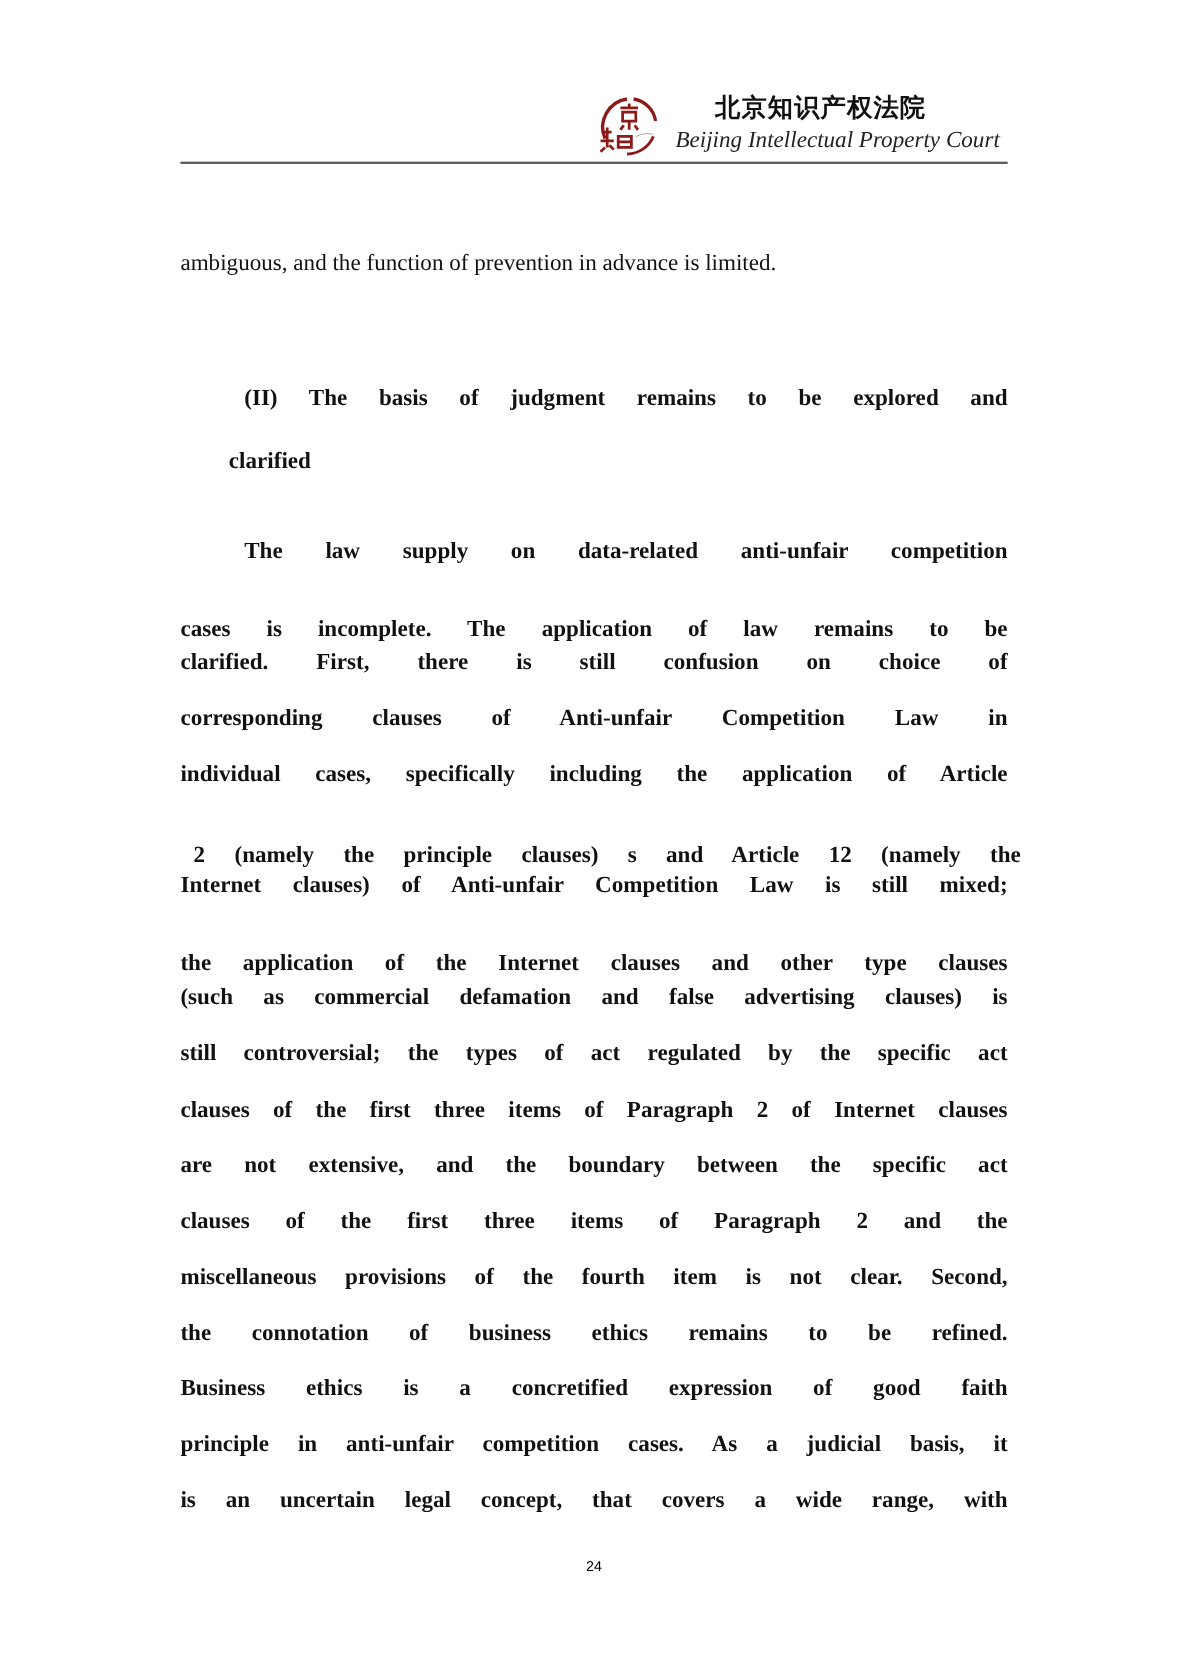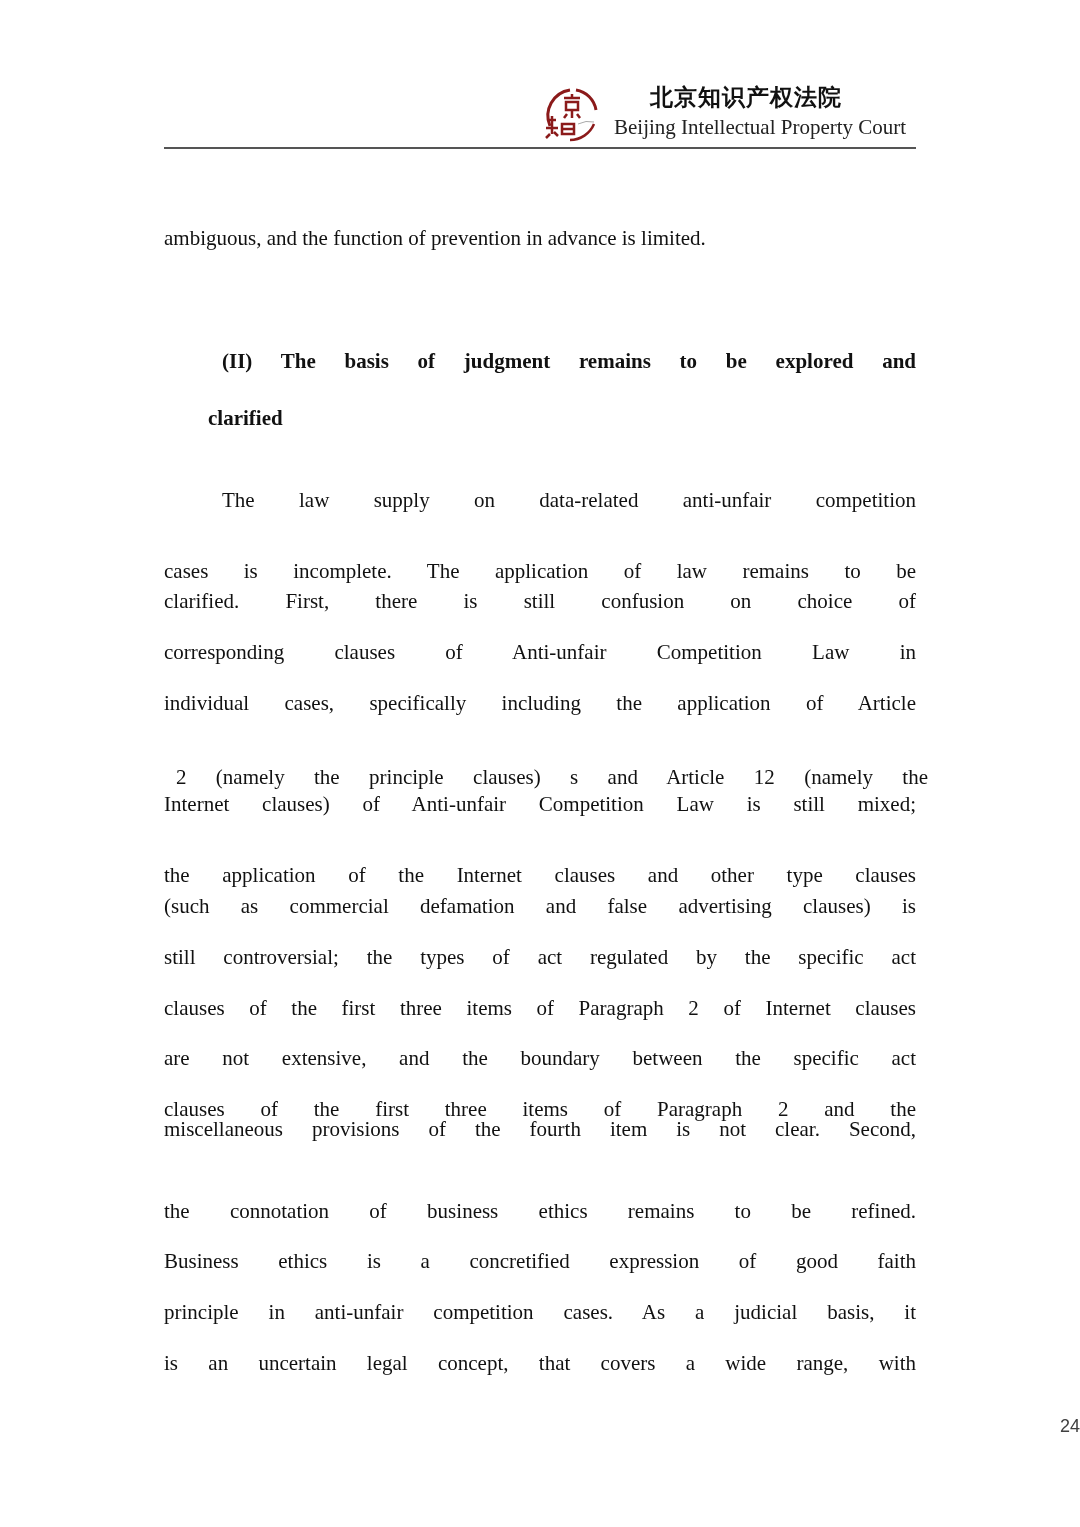--- a/index.html
+++ b/index.html
@@ -1,26 +1,26 @@
 <!DOCTYPE html>
 <html><head>
 <meta charset="utf-8">
 <style>
   html, body { margin:0; padding:0; background:#ffffff; }
   body { width:1080px; height:1527px; position:relative; overflow:hidden; font-family:"Liberation Serif", serif; color:#111; }
   .header { position:absolute; left:164px; top:80px; width:752px; height:68px; }
   .header-rule { position:absolute; left:164px; top:147px; width:752px; height:1.5px; background:#555; }
   .logo { position:absolute; left:540px; top:84px; width:64px; height:60px; }
   .court-zh { position:absolute; left:650px; top:82px; font-family:Liberation Mono, monospace; font-size:23px; font-weight:bold; color:#111; letter-spacing:1px; white-space:nowrap; }
-  .court-en { position:absolute; left:614px; top:115px; font-size:21px; color:#222; white-space:nowrap; }
+  .court-en { position:absolute; left:614px; top:115px; font-size:21px; color:#222; white-space:nowrap;font-style:italic; }
   .line { position:absolute; left:164px; width:752px; font-size:21px; line-height:34px; white-space:nowrap; }
-  .just { text-align:justify; text-align-last:justify; white-space:normal; }
+  .just { text-align:justify; text-align-last:justify; white-space:normal;font-weight:bold; }
   .bold { font-weight:bold; }
   .indent { padding-left:58px; box-sizing:border-box; }
-  .pagenum { position:absolute; left:0; width:1080px; top:1416px; text-align:right; font-family:"Liberation Sans", sans-serif; font-size:18px; color:#404040; }
+  .pagenum { position:absolute; left:0; width:1080px; top:1416px; text-align:center; font-family:"Liberation Sans", sans-serif; font-size:13px; color:#000000; }
 </style>
 </head>
 <body>
 
 <div class="header"></div>
 
 <svg class="logo" viewBox="0 0 64 60">
   <path d="M10 42 A26 26 0 0 1 30 6" fill="none" stroke="#8b1a1a" stroke-width="3"></path>
   <path d="M36 6 A24 24 0 0 1 56 26" fill="none" stroke="#8b1a1a" stroke-width="3"></path>
   <path d="M54 40 A26 26 0 0 1 30 56" fill="none" stroke="#8b1a1a" stroke-width="2.5"></path>
@@ -44,19 +44,19 @@
 <div class="line just" style="top:635px;">corresponding clauses of Anti-unfair Competition Law in</div>
 <div class="line just" style="top:686px;">individual cases, specifically including the application of Article</div>
 <div class="line just" style="top:760px;margin-left:12px;">2 (namely the principle clauses) s and Article 12 (namely the</div>
 <div class="line just" style="top:787px;">Internet clauses) of Anti-unfair Competition Law is still mixed;</div>
 <div class="line just" style="top:838px;margin-top:20px;">the application of the Internet clauses and other type clauses</div>
 <div class="line just" style="top:889px;">(such as commercial defamation and false advertising clauses) is</div>
 <div class="line just" style="top:940px;">still controversial; the types of act regulated by the specific act</div>
 <div class="line just" style="top:991px;">clauses of the first three items of Paragraph 2 of Internet clauses</div>
 <div class="line just" style="top:1041px;">are not extensive, and the boundary between the specific act</div>
 <div class="line just" style="top:1092px;">clauses of the first three items of Paragraph 2 and the</div>
-<div class="line just" style="top:1112px;">miscellaneous provisions of the fourth item is not clear. Second,</div>
+<div class="line just" style="top:1143px;">miscellaneous provisions of the fourth item is not clear. Second,</div>
 <div class="line just" style="top:1194px;">the connotation of business ethics remains to be refined.</div>
 <div class="line just" style="top:1244px;">Business ethics is a concretified expression of good faith</div>
 <div class="line just" style="top:1295px;">principle in anti-unfair competition cases. As a judicial basis, it</div>
 <div class="line just" style="top:1346px;">is an uncertain legal concept, that covers a wide range, with</div>
 
 <div class="pagenum">24</div>
 
 </body></html>

